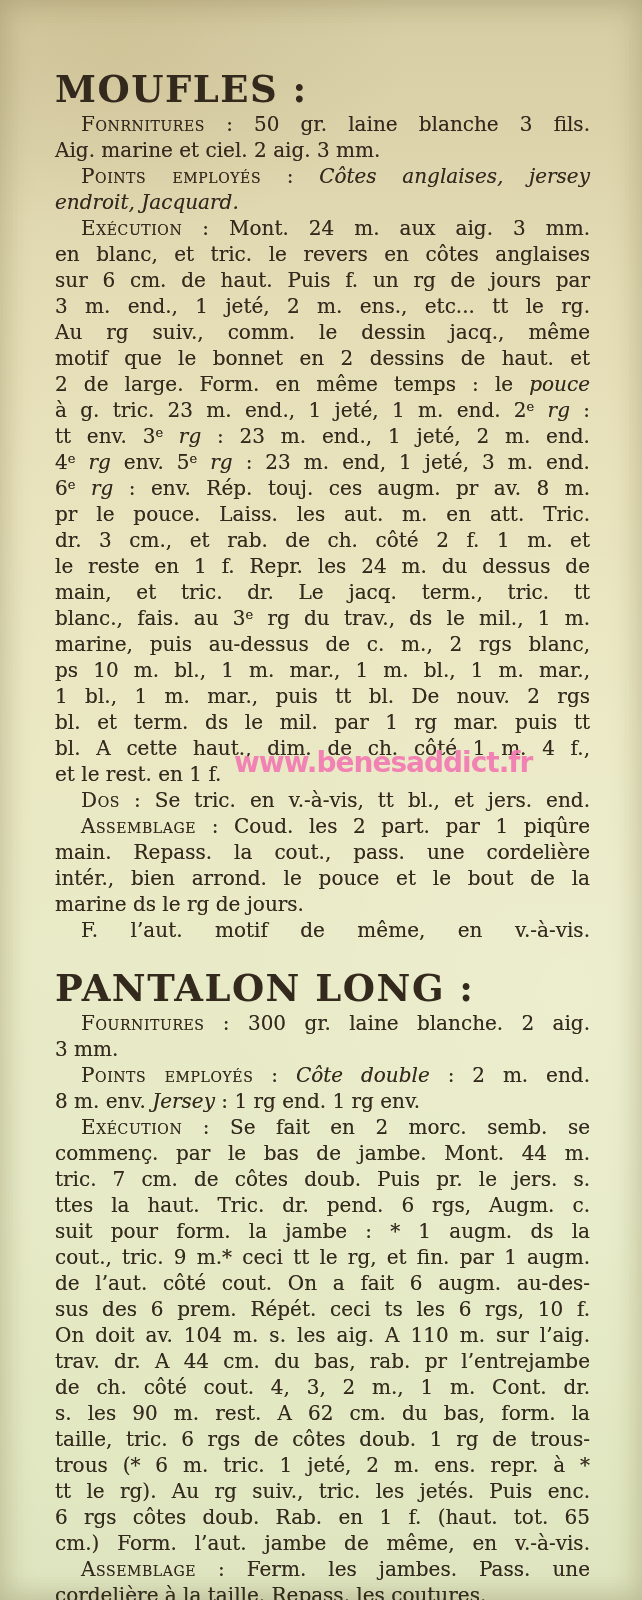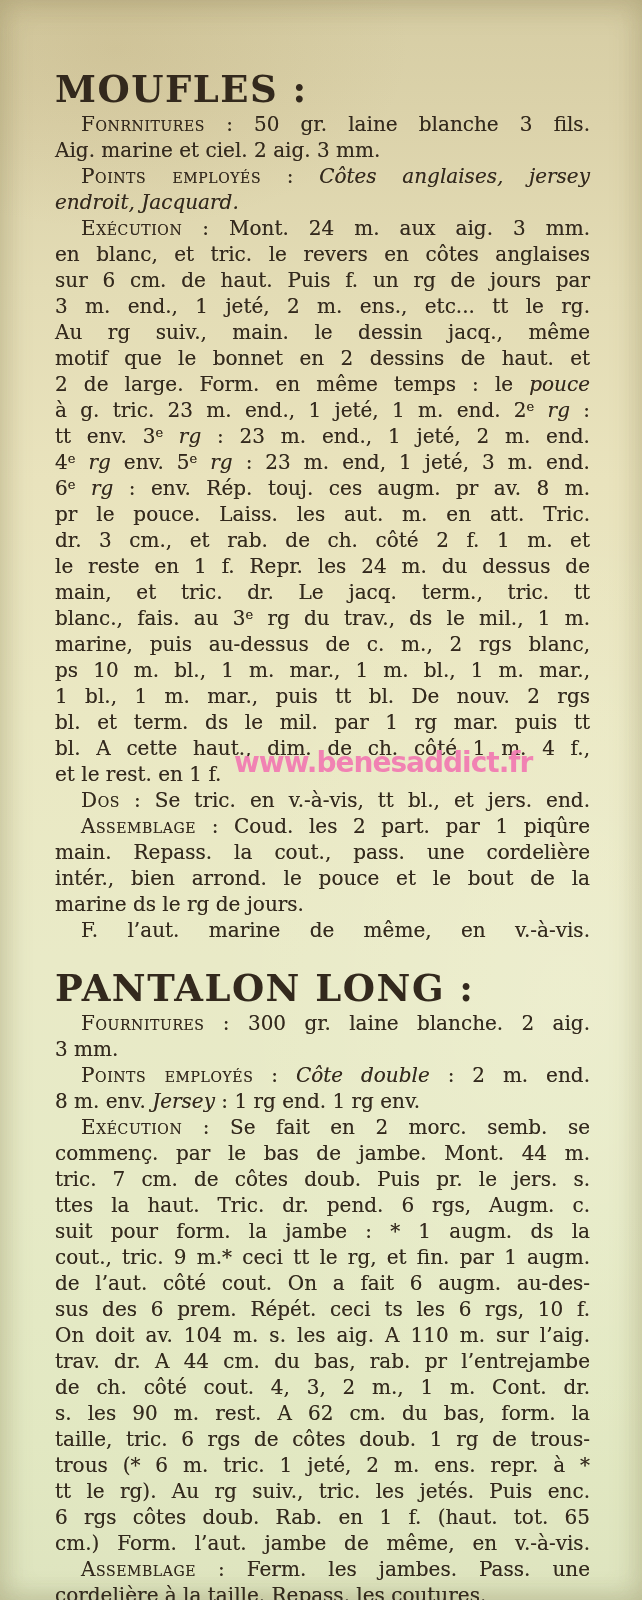--- a/index.html
+++ b/index.html
@@ -76,21 +76,21 @@
   <div class="text-block">
       <div class="heading">MOUFLES :</div>
       <div class="line indent just"><span class="sc">Fonrnitures</span><span>&nbsp;: 50 gr. laine blanche 3 fils.</span></div>
       <div class="line"><span>Aig. marine et ciel. 2 aig. 3 mm.</span></div>
       <div class="line indent just"><span class="sc">Points employés</span><span>&nbsp;: </span><span class="it">Côtes anglaises, jersey</span></div>
       <div class="line"><span class="it">endroit, Jacquard.</span></div>
       <div class="line indent just"><span class="sc">Exécution</span><span>&nbsp;: Mont. 24 m. aux aig. 3 mm.</span></div>
       <div class="line just"><span>en blanc, et tric. le revers en côtes anglaises</span></div>
       <div class="line just"><span>sur 6 cm. de haut. Puis f. un rg de jours par</span></div>
       <div class="line just"><span>3 m. end., 1 jeté, 2 m. ens., etc... tt le rg.</span></div>
-      <div class="line just"><span>Au rg suiv., main. le dessin jacq., même</span></div>
+      <div class="line just"><span>Au rg suiv., comm. le dessin jacq., même</span></div>
       <div class="line just"><span>motif que le bonnet en 2 dessins de haut. et</span></div>
       <div class="line just"><span>2 de large. Form. en même temps : le </span><span class="it">pouce</span></div>
       <div class="line just"><span>à g. tric. 23 m. end., 1 jeté, 1 m. end. 2</span><span class="sup">e</span><span class="it"> rg</span><span>&nbsp;:</span></div>
       <div class="line just"><span>tt env. 3</span><span class="sup">e</span><span class="it"> rg</span><span>&nbsp;: 23 m. end., 1 jeté, 2 m. end.</span></div>
       <div class="line just"><span>4</span><span class="sup">e</span><span class="it"> rg</span><span> env. 5</span><span class="sup">e</span><span class="it"> rg</span><span>&nbsp;: 23 m. end, 1 jeté, 3 m. end.</span></div>
       <div class="line just"><span>6</span><span class="sup">e</span><span class="it"> rg</span><span>&nbsp;: env. Rép. touj. ces augm. pr av. 8 m.</span></div>
       <div class="line just"><span>pr le pouce. Laiss. les aut. m. en att. Tric.</span></div>
       <div class="line just"><span>dr. 3 cm., et rab. de ch. côté 2 f. 1 m. et</span></div>
       <div class="line just"><span>le reste en 1 f. Repr. les 24 m. du dessus de</span></div>
       <div class="line just"><span>main, et tric. dr. Le jacq. term., tric. tt</span></div>
@@ -99,21 +99,21 @@
       <div class="line just"><span>ps 10 m. bl., 1 m. mar., 1 m. bl., 1 m. mar.,</span></div>
       <div class="line just"><span>1 bl., 1 m. mar., puis tt bl. De nouv. 2 rgs</span></div>
       <div class="line just"><span>bl. et term. ds le mil. par 1 rg mar. puis tt</span></div>
       <div class="line just"><span>bl. A cette haut., dim. de ch. côté 1 m. 4 f.,</span></div>
       <div class="line"><span>et le rest. en 1 f.</span></div>
       <div class="line indent just"><span class="sc">Dos</span><span>&nbsp;: Se tric. en v.-à-vis, tt bl., et jers. end.</span></div>
       <div class="line indent just"><span class="sc">Assemblage</span><span>&nbsp;: Coud. les 2 part. par 1 piqûre</span></div>
       <div class="line just"><span>main. Repass. la cout., pass. une cordelière</span></div>
       <div class="line just"><span>intér., bien arrond. le pouce et le bout de la</span></div>
       <div class="line"><span>marine ds le rg de jours.</span></div>
-      <div class="line indent just"><span>F. l’aut. marine de même, en v.-à-vis.</span></div>
+      <div class="line indent just"><span>F. l’aut. motif de même, en v.-à-vis.</span></div>
       <div class="heading">PANTALON LONG :</div>
       <div class="line indent just"><span class="sc">Fournitures</span><span>&nbsp;: 300 gr. laine blanche. 2 aig.</span></div>
       <div class="line"><span>3 mm.</span></div>
       <div class="line indent just"><span class="sc">Points employés</span><span>&nbsp;: </span><span class="it">Côte double</span><span>&nbsp;: 2 m. end.</span></div>
       <div class="line"><span>8 m. env. </span><span class="it">Jersey</span><span>&nbsp;: 1 rg end. 1 rg env.</span></div>
       <div class="line indent just"><span class="sc">Exécution</span><span>&nbsp;: Se fait en 2 morc. semb. se</span></div>
       <div class="line just"><span>commenç. par le bas de jambe. Mont. 44 m.</span></div>
       <div class="line just"><span>tric. 7 cm. de côtes doub. Puis pr. le jers. s.</span></div>
       <div class="line just"><span>ttes la haut. Tric. dr. pend. 6 rgs, Augm. c.</span></div>
       <div class="line just"><span>suit pour form. la jambe : * 1 augm. ds la</span></div>

